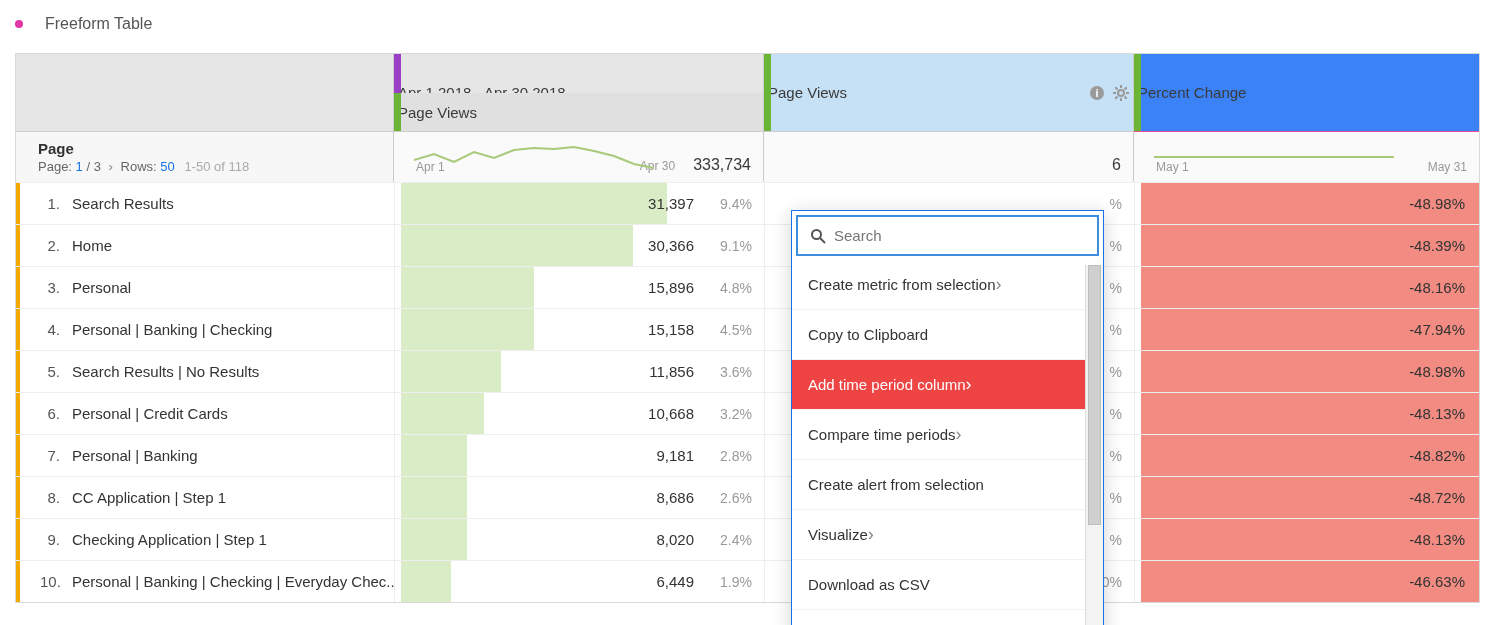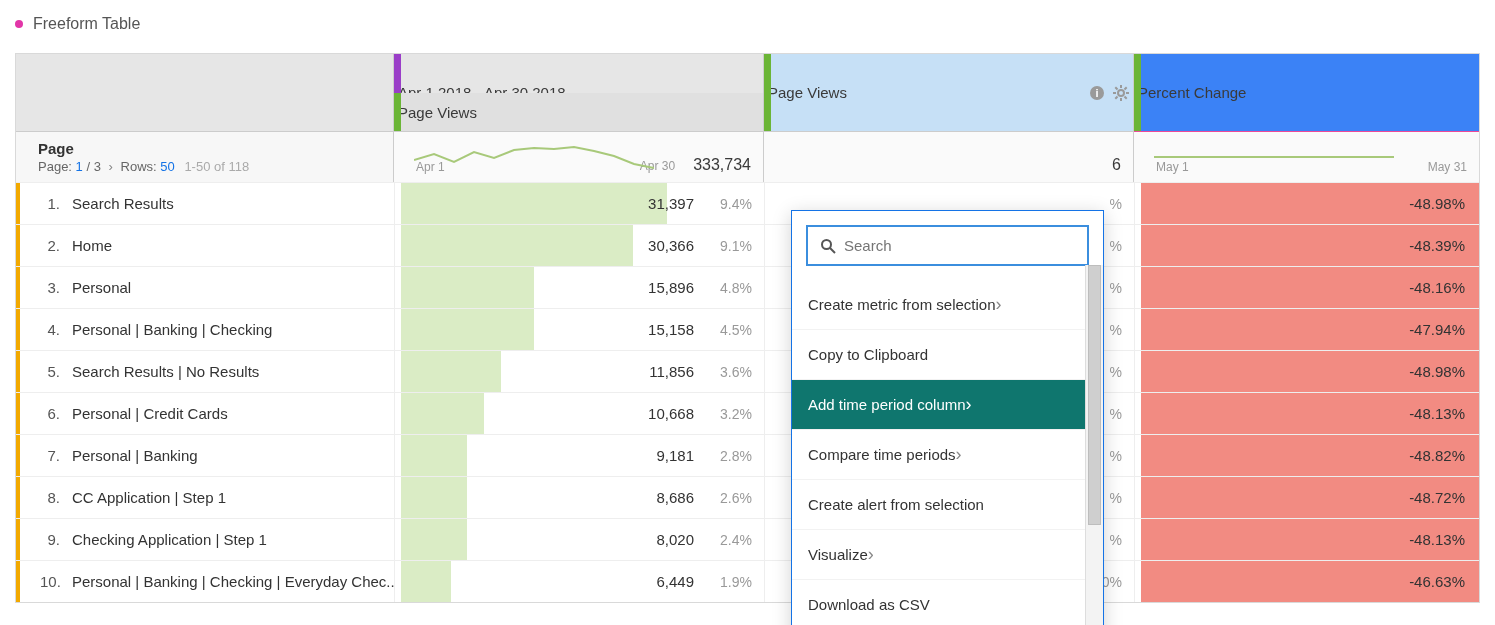--- a/index.html
+++ b/index.html
@@ -1,18 +1,18 @@
 <!DOCTYPE html>
 <html><head>
 <meta charset="utf-8">
 <style>
 *{box-sizing:border-box;margin:0;padding:0;font-family:"Segoe UI",Arial,sans-serif}
 body{background:#fff;color:#3a3a3a;font-size:14px}
 .wrap{width:1495px;height:625px;position:relative;padding:10px 15px 0}
-.title-row{display:flex;align-items:center;gap:10px;padding:5px 0 20px}
+.title-row{display:flex;align-items:center;gap:22px;padding:5px 0 20px}
 .dot{width:8px;height:8px;border-radius:50%;background:#e236a8}
 .title{font-size:16px;color:#555}
 .table{border:1px solid #d9d9d9}
 
 .hdr{display:flex}
 .hcell{border-right:1px solid #ccc;display:flex;align-items:center;padding:10px 4px;color:#3a3a3a;font-size:15px}
 .hcell.dim{width:378px;background:#e6e6e6;border-bottom:1px solid #ccc;flex-direction:column;align-items:flex-start;justify-content:flex-end;padding-bottom:6px}
 .hcell.date{width:370px;background:#e6e6e6;border-bottom:1px solid #ccc;position:relative}
 .hcell.date .grip{position:absolute;left:0;top:0;bottom:0;width:7px;background:#9a3ec8}
 .hcell.pv{width:370px;background:#e0e0e0;border-bottom:1px solid #ccc;position:relative}
@@ -44,25 +44,25 @@
 .row .rlabel .idx{color:#555;width:20px;text-align:right}
 .row .cval{width:370px;display:flex;align-items:center;justify-content:flex-end;padding-right:12px;gap:14px;position:relative;border-left:1px solid #eee}
 .row .cval .bar{position:absolute;left:6px;top:0;bottom:0;background:#daecc5}
 .row .cval .num{font-size:15px;color:#333;position:relative}
 .row .cval .pct{font-size:14px;color:#999;width:44px;text-align:right;position:relative}
 .row .cchg{flex:1;display:flex;align-items:center;justify-content:flex-end;padding-right:14px;position:relative;border-left:1px solid #eee}
 .row .cchg .fill{position:absolute;left:6px;right:0;top:0;bottom:0;background:#f28b82}
 .row .cchg .chg{position:relative;color:#333;font-size:15px}
 
 .menu{position:absolute;left:791px;top:210px;width:313px;background:#fff;border:1px solid #1473e6;box-shadow:0 4px 18px rgba(0,0,0,.18)}
-.menu .search{display:flex;align-items:center;padding:10px 12px;border:2px solid #3b8ede;margin:14px;gap:8px}
+.menu .search{display:flex;align-items:center;padding:10px 12px;border:2px solid #3b8ede;margin:4px;gap:8px}
 .menu .search input{border:none;outline:none;flex:1;font-size:15px}
 .menu .items{max-height:372px;overflow-y:scroll}
 .menu .item{height:50px;display:flex;align-items:center;padding:0 16px;font-size:15px;color:#333;border-bottom:1px solid #f2f2f2;cursor:pointer}
-.menu .item.active{background:#0f766e;color:#fff}
+.menu .item.active{background:#ef4444;color:#fff}
 .menu .item .chev{color:#888;font-size:18px}
 .menu .item.active .chev{color:#fff}
 .sb{position:absolute;right:0;top:54px;bottom:0;width:18px;background:#f3f3f3;border-left:1px solid #ddd}
 .sb .thumb{position:absolute;left:2px;right:2px;top:0;height:260px;background:#cfcfcf;border:1px solid #bdbdbd}
 
 svg{display:block}
 </style>
 </head>
 <body>
 

